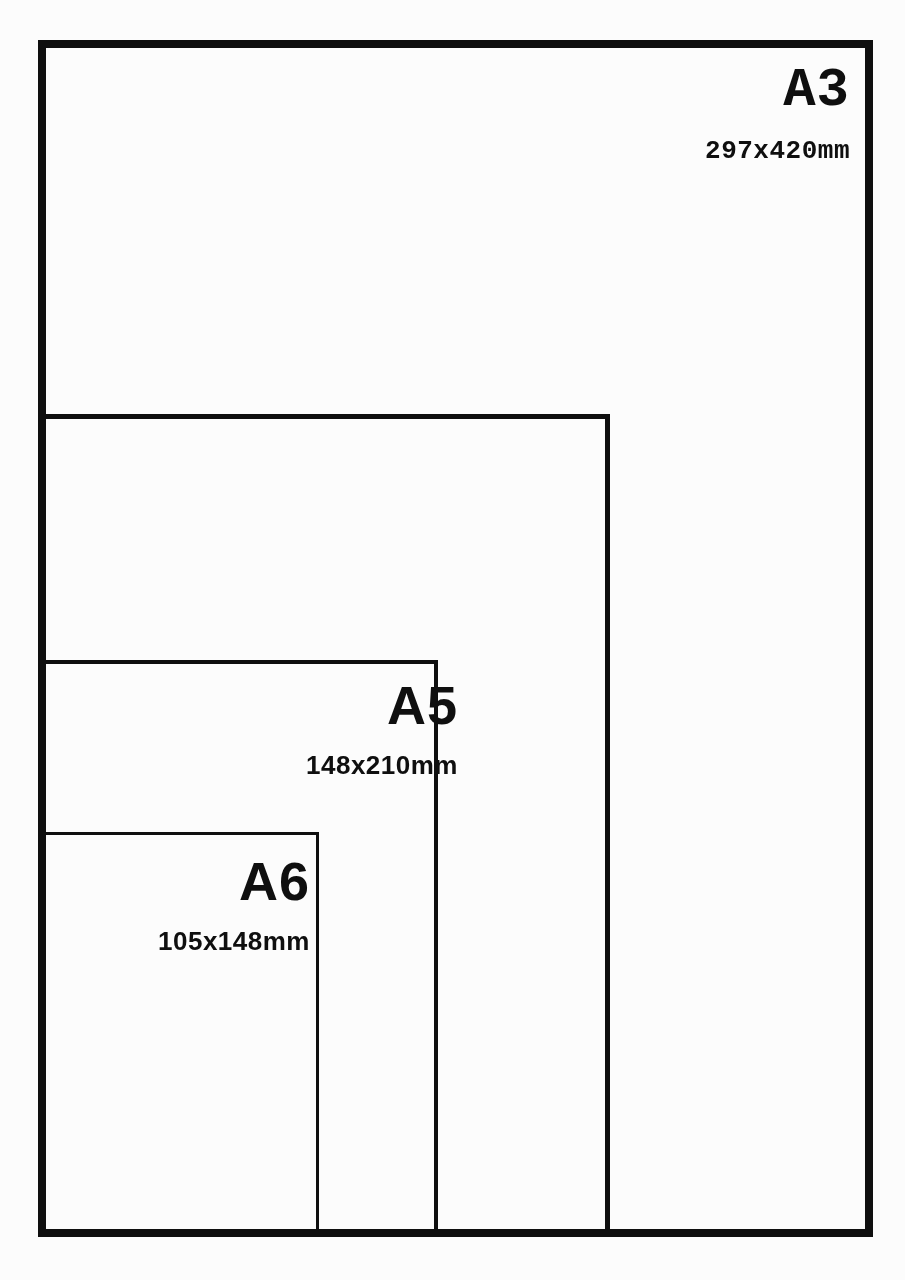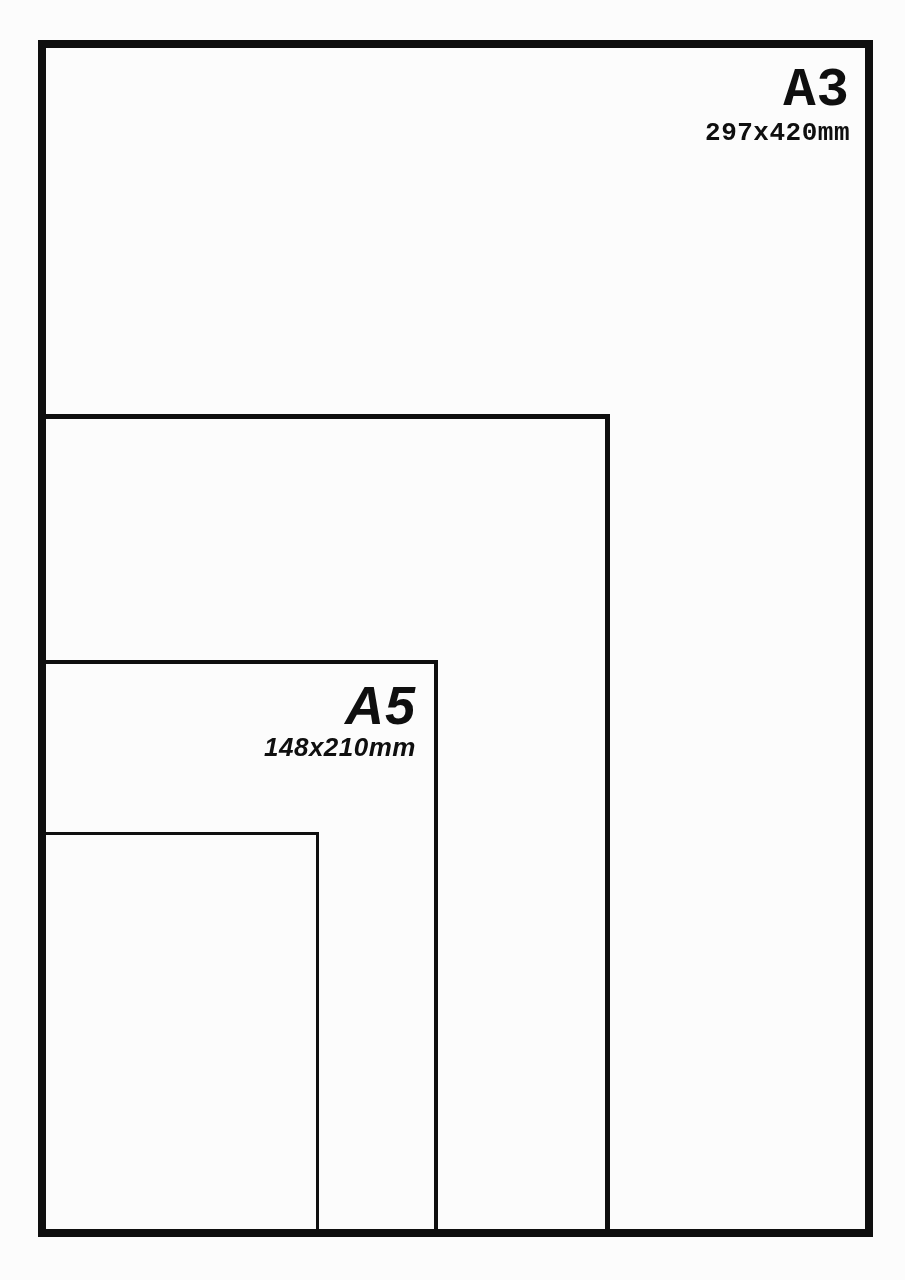--- a/index.html
+++ b/index.html
@@ -66,26 +66,26 @@
     font-size: 54px;
     font-weight: 700;
     line-height: 1;
     letter-spacing: 1px;
   }
   .size-label .dims {
     display: block;
     font-size: 26px;
     font-weight: 700;
     line-height: 1;
-    margin-top: 2px;
+    margin-top: 20px;
     letter-spacing: 0.5px;
   }
   .label-a3 { top: 64px;  right: 55px; font-family: Liberation Mono, monospace; }
   .label-a4 { top: 438px; right: 308px; }
-  .label-a5 { top: 678px; right: 489px; font-style: italic; }
+  .label-a5 { top: 678px; right: 447px; }
   .label-a6 { top: 854px; right: 595px; }
 </style>
 </head>
 <body>
 
 <div class="canvas">
 
   <div class="rect-outer"></div>
   <div class="rect-inner rect-a4"></div>
   <div class="rect-inner rect-a5"></div>
@@ -95,14 +95,18 @@
     <span class="big">A3</span>
     <span class="dims">297x420mm</span>
   </div>
 
 
   <div class="size-label label-a5">
     <span class="big">A5</span>
     <span class="dims">148x210mm</span>
   </div>
 
+  <div class="size-label label-a6">
+    <span class="big">A6</span>
+    <span class="dims">105x148mm</span>
+  </div>
 
 </div>
 
 </body></html>

